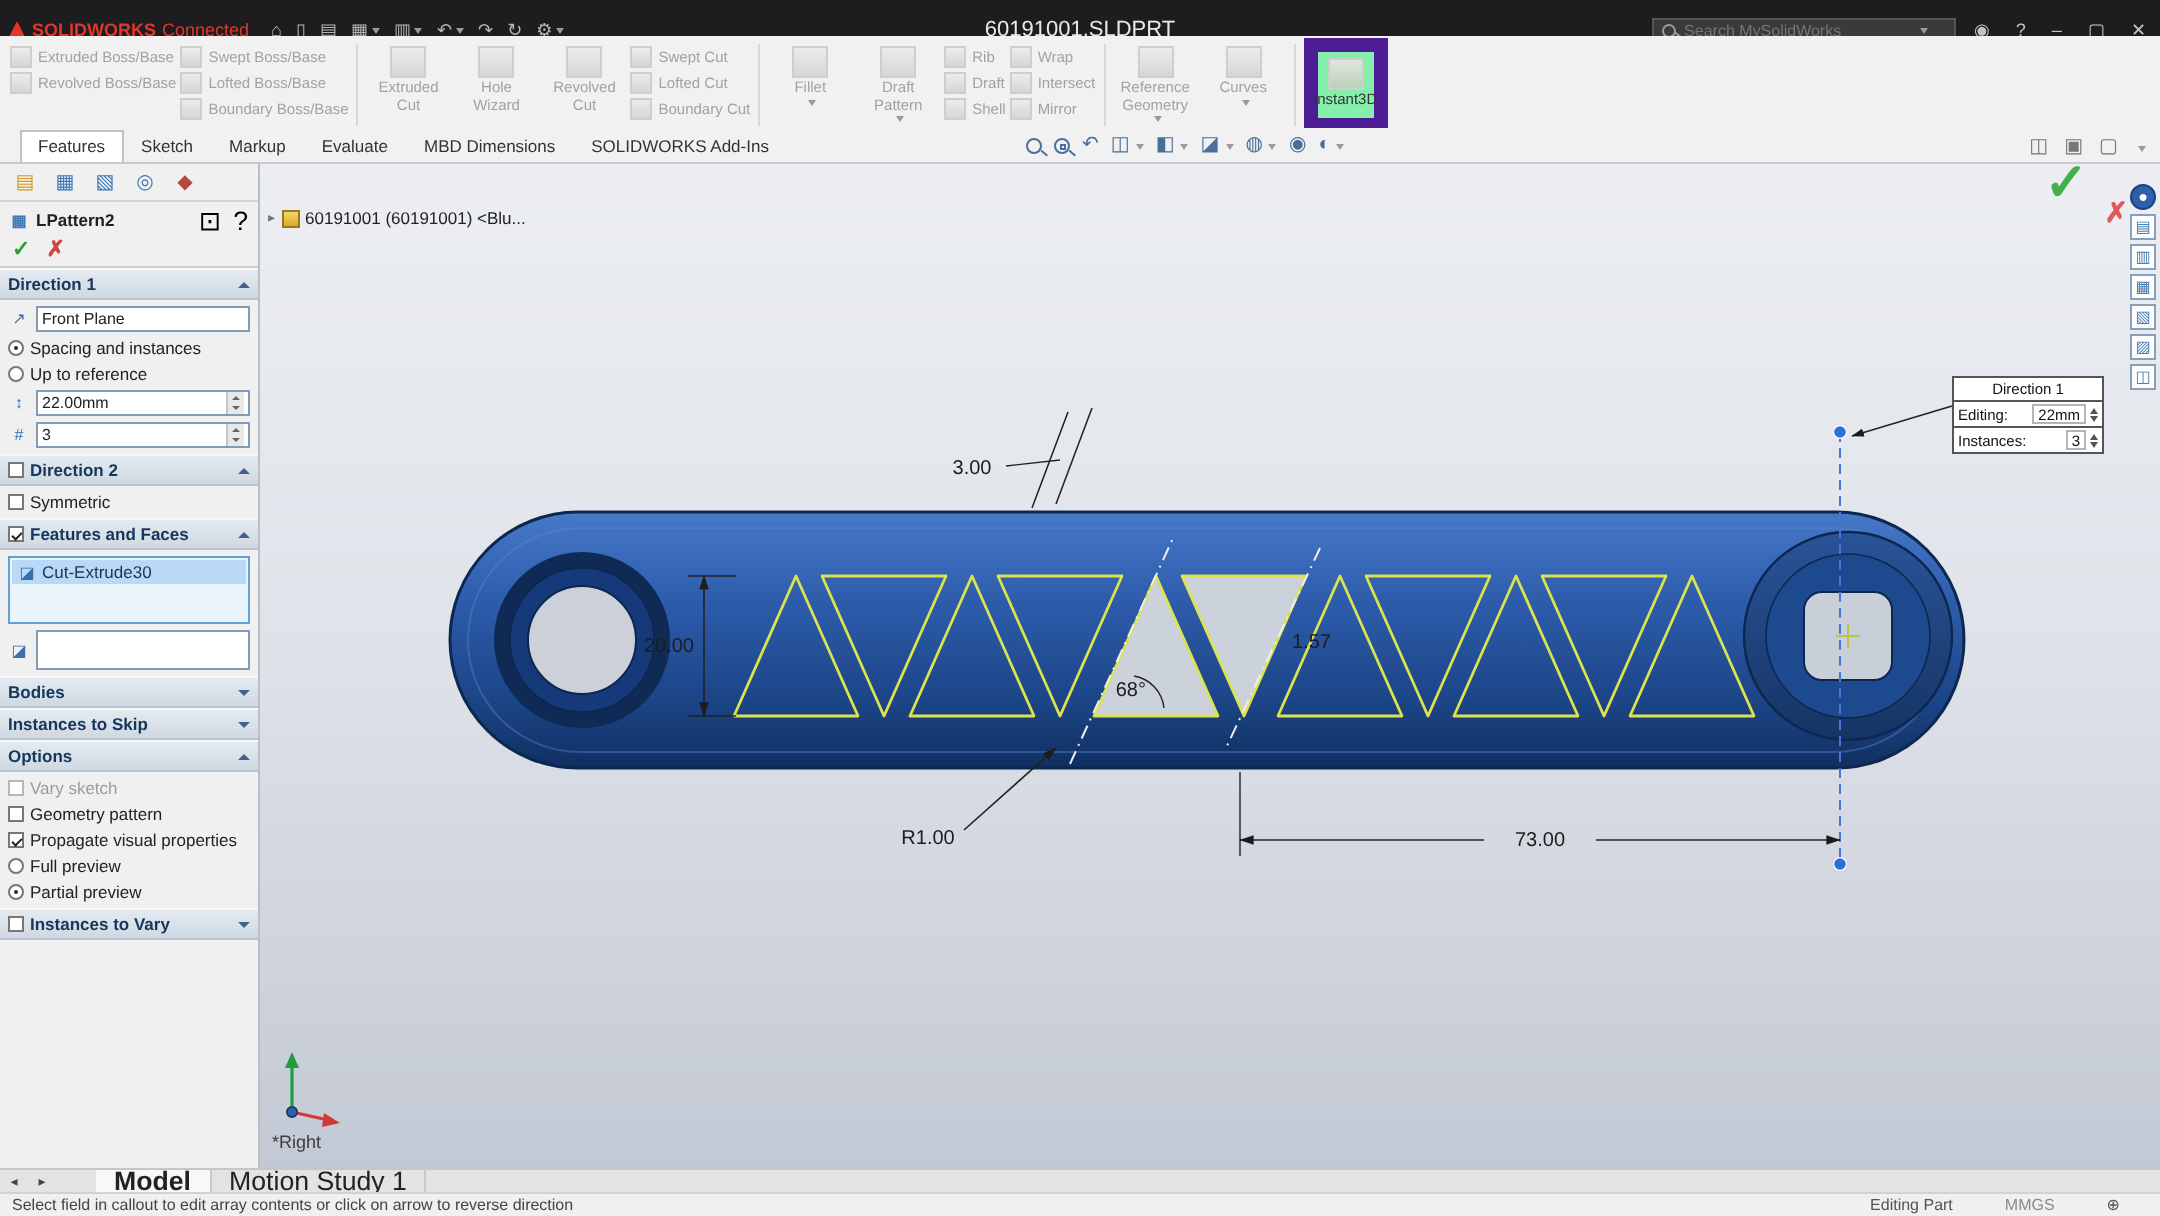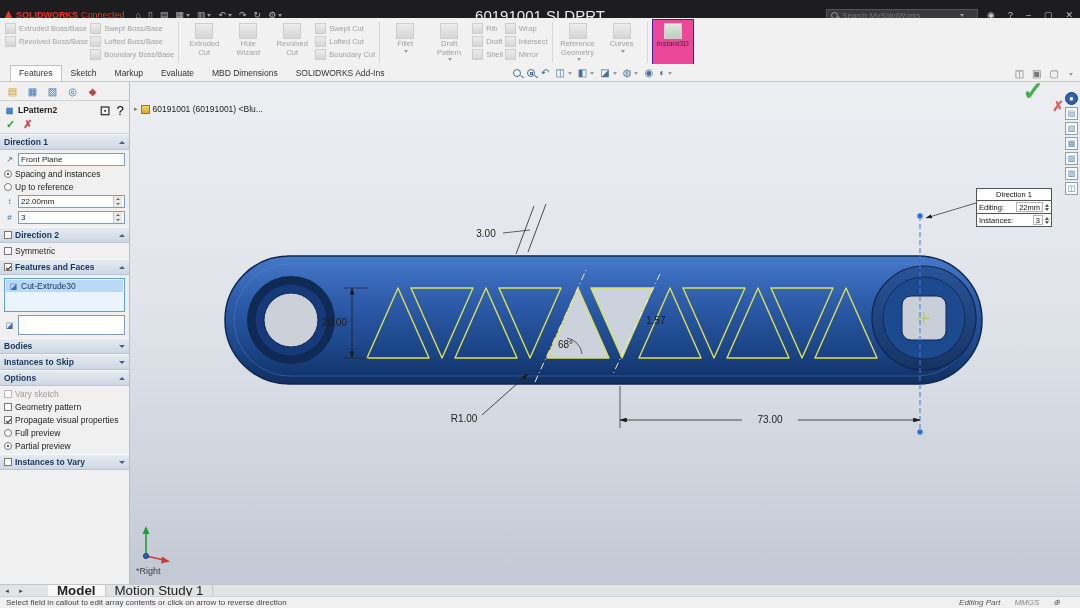--- a/index.html
+++ b/index.html
@@ -9,35 +9,35 @@
 
   
   .titlebar { position:absolute; top:0; left:0; right:0; height:30px; background:#1d1d1f; display:flex; align-items:center; color:#c8c8c8; }
   .brand { display:flex; align-items:center; gap:3px; padding:0 8px 0 4px; }
   .brand-logo { width:9px; height:9px; background:#e4342b; clip-path:polygon(0 100%,50% 0,100% 100%); }
   .brand-name { color:#e4342b; font-weight:bold; font-size:9px; }
   .brand-suffix { color:#e4342b; font-size:9px; }
   .tb-icons { display:flex; align-items:center; gap:1px; }
   .tb-btn { display:flex; align-items:center; height:16px; padding:0 3px; color:#b5b5b5; font-size:9px; background:none; border:none; }
   .dcaret { width:0; height:0; border-left:2.5px solid transparent; border-right:2.5px solid transparent; border-top:3px solid #9a9a9a; margin-left:2px; display:inline-block; }
-  .tb-doc { position:absolute; left:50%; transform:translateX(-50%); color:#e9e9e9; font-size:15px; }
+  .tb-doc { position:absolute; left:50%; transform:translateX(-50%); color:#e9e9e9; font-size:11px; }
   .tb-right { position:absolute; right:3px; display:flex; align-items:center; gap:5px; }
   .search { display:flex; align-items:center; background:#3a3a3c; border:1px solid #565656; height:13px; width:152px; padding:0 4px; gap:4px; }
   .search input { background:transparent; border:none; color:#a8a8a8; font-size:8px; width:112px; outline:none; font-family:"Liberation Sans",sans-serif; }
   .mag { position:relative; width:7px; height:7px; border:1.3px solid #9a9a9a; border-radius:50%; flex:none; }
   .mag::after { content:""; position:absolute; width:4px; height:1.3px; background:#9a9a9a; right:-4px; bottom:-1px; transform:rotate(40deg); }
   .win-btn { color:#c4c4c4; font-size:9px; padding:0 4px; background:none; border:none; }
 
   
   .ribbon { position:absolute; top:18px; left:0; right:0; height:50px; background:#f1f1f1; border-bottom:1px solid #d9d9d9; display:flex; align-items:stretch; padding:1px 2px; }
   .rgroup { display:flex; align-items:stretch; gap:2px; padding:0 3px; }
   .rsep { width:1px; background:#d8d8d8; margin:3px 1px; }
   .rlarge { display:flex; flex-direction:column; align-items:center; width:42px; background:none; border:1px solid transparent; color:#a2a2a2; font-size:7.5px; line-height:1.15; text-align:center; padding-top:3px; gap:1px; }
   .rlarge .ricon { width:18px; height:16px; background:linear-gradient(#ececec,#d6d6d6); border:1px solid #cecece; }
-  .rlarge.pressed { background:#ec4899; border:1px solid #4c1d95; color:#333;font-style:italic; }
+  .rlarge.pressed { background:#86efac; border:7px solid #4c1d95; color:#333; }
   .rlarge.pressed .ricon { background:linear-gradient(#dfe8df,#b9d0ba); }
   .rstack { display:flex; flex-direction:column; padding-top:3px; gap:1px; }
   .rsmall { display:flex; align-items:center; gap:3px; border:none; background:none; color:#a2a2a2; font-size:7.5px; height:12px; white-space:nowrap; }
   .rsmall .ricon-s { width:11px; height:11px; background:linear-gradient(#ececec,#d6d6d6); border:1px solid #cecece; flex:none; }
 
   
   .tabrow { position:absolute; top:64px; left:0; right:0; height:18px; background:#f1f1f1; border-bottom:1px solid #c9c9c9; display:flex; align-items:flex-end; padding-left:10px; }
   .tab { padding:2px 8px 3px; font-size:8.5px; color:#333; border:1px solid transparent; border-bottom:none; background:none; }
   .tab.active { background:#ffffff; border-color:#c2c2c2; }
   .hud { position:absolute; left:512px; top:2px; display:flex; gap:4px; align-items:center; }
@@ -103,21 +103,21 @@
   .co-spin .dn { border-top:3px solid #555; }
   .view-label { position:absolute; left:6px; bottom:8px; color:#3c3c3c; font-size:9px; }
   .triad { position:absolute; left:4px; bottom:20px; }
 
   
   .modeltabs { position:absolute; left:0; right:0; top:584px; height:12px; background:#e2e3e5; border-top:1px solid #c6c6c6; display:flex; align-items:stretch; font-size:8px; }
   .mt-icon { width:14px; display:flex; align-items:center; justify-content:center; color:#444; font-size:7px; background:none; border:none; }
   .mtab { padding:0 9px; display:flex; align-items:center; color:#222; background:none; border:none; border-right:1px solid #c9c9c9; }
   .mtab.active { background:#f8f8f8; font-weight:bold;margin-left:20px; }
   .statusbar { position:absolute; left:0; right:0; top:596px; height:12px; background:#f0f0f0; border-top:1px solid #d2d2d2; display:flex; align-items:center; padding:0 6px; font-size:8px; color:#444; }
-  .sb-right { margin-left:auto; display:flex; gap:14px; align-items:flex-start; padding-right:14px; color:#555;font-style:italic; }
+  .sb-right { margin-left:auto; display:flex; gap:26px; align-items:flex-start; padding-right:14px; color:#555; }
   .sb-dim { color:#8a8a8a; }
 </style>
 </head>
 <body>
 
 <div class="app">
 
   <div class="titlebar">
     <div class="brand">
       <span class="brand-logo"></span>

